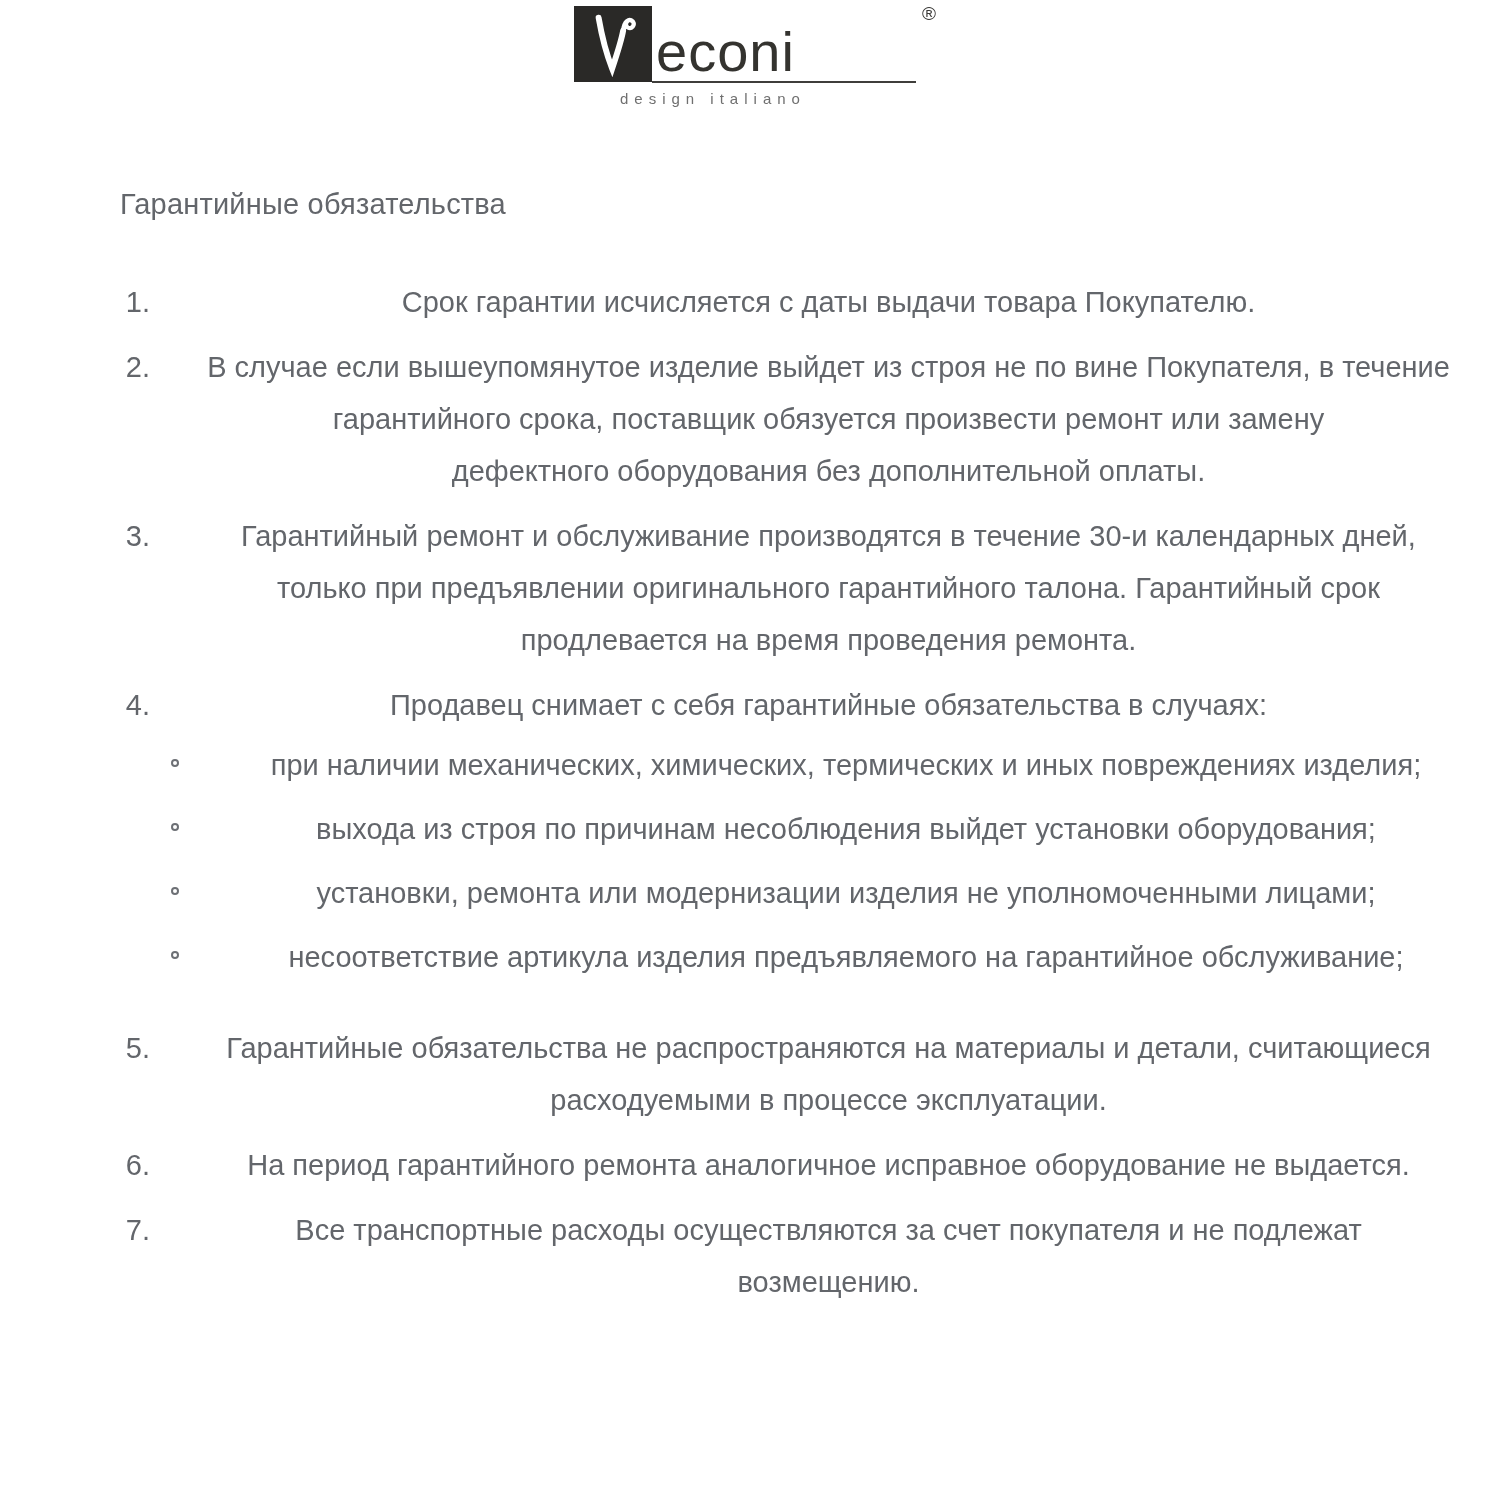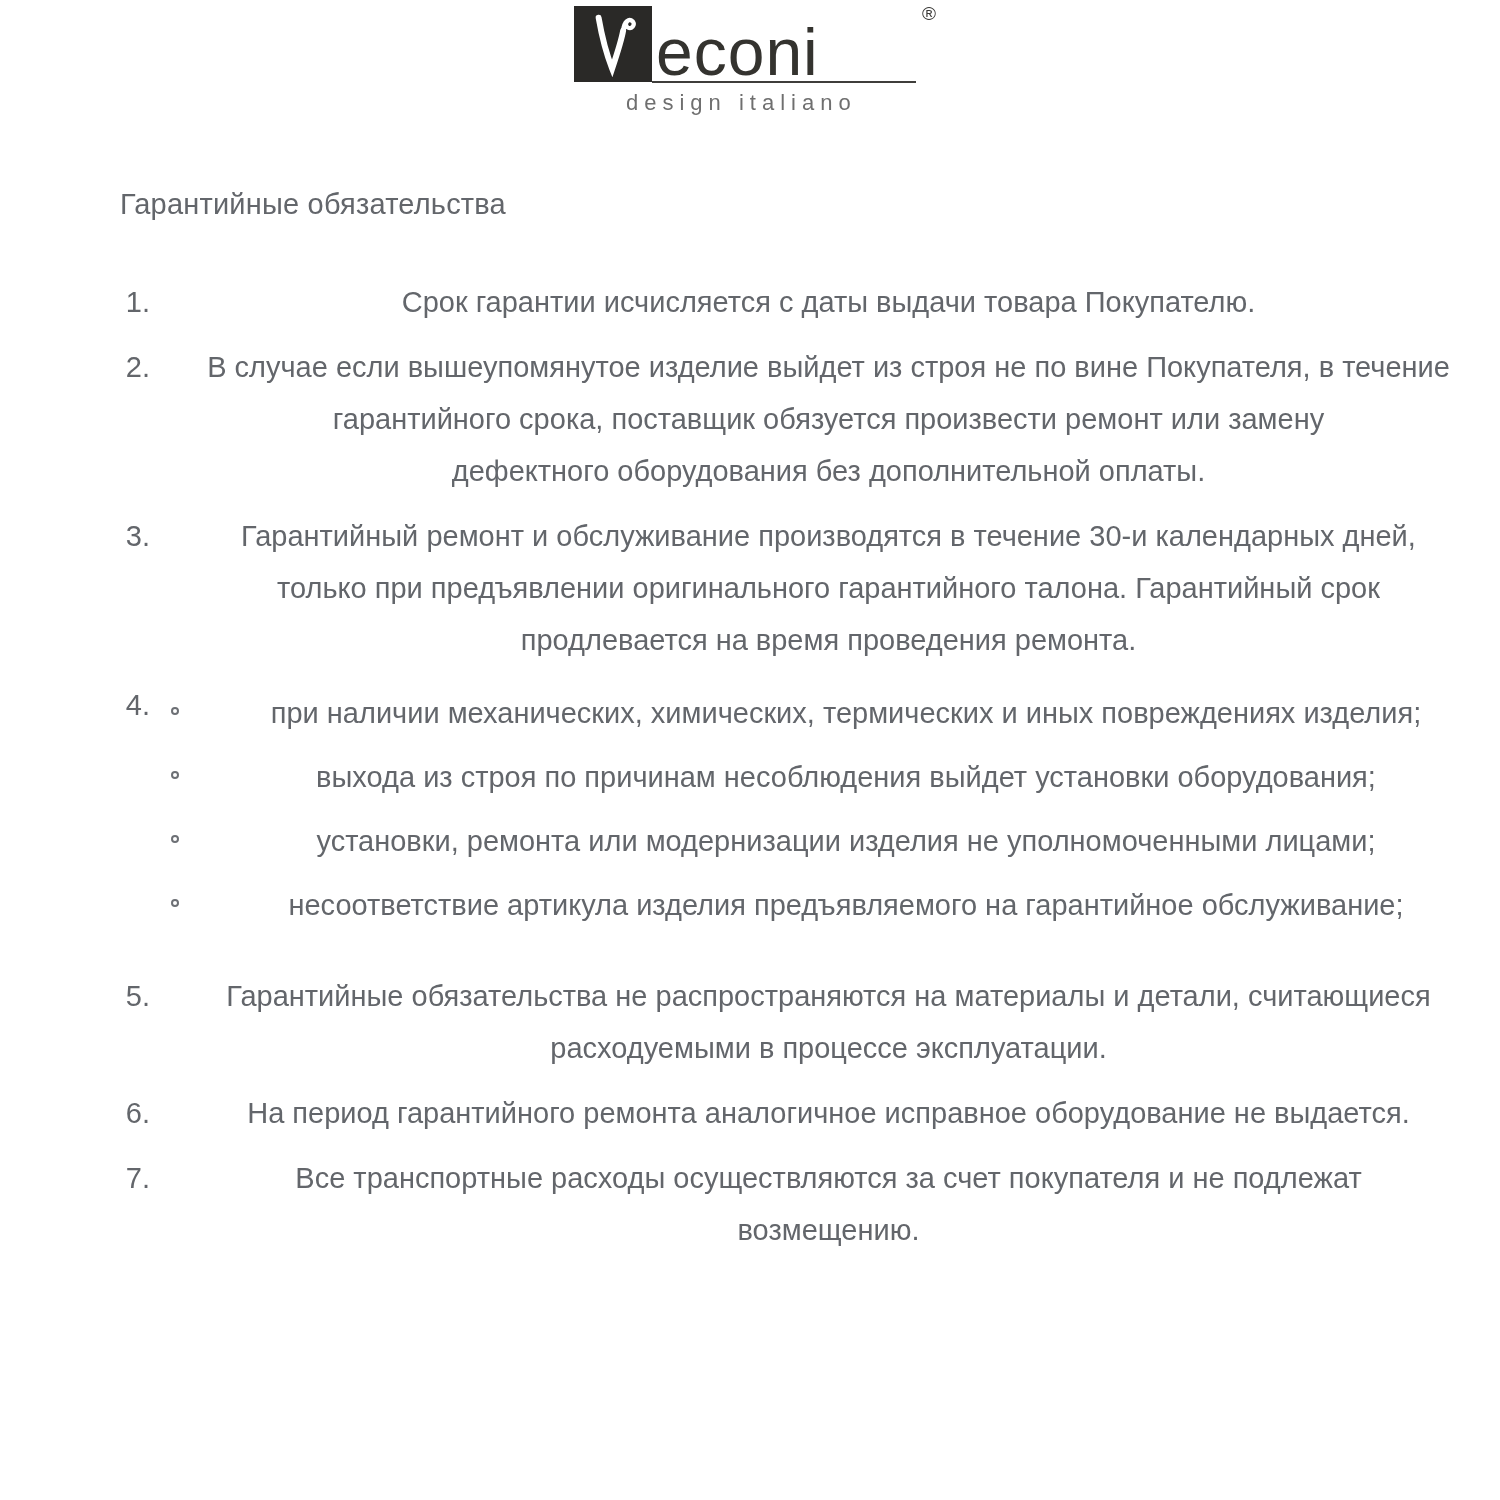--- a/index.html
+++ b/index.html
@@ -19,36 +19,35 @@
   
   .logo{position:relative;width:352px;height:108px;margin:4px auto 0;}
   .logo-square{
     position:absolute;left:0;top:2px;width:78px;height:76px;
     background:var(--brand-black);
     display:flex;align-items:center;justify-content:center;
   }
   .logo-v-svg{display:block;}
   .logo-word{
     position:absolute;left:82px;top:5px;
-    font-size:66px;line-height:86px;letter-spacing:1px;
+    font-size:56px;line-height:86px;letter-spacing:1px;
     color:var(--logo-letter);font-weight:400;white-space:nowrap;
   }
   .logo-underline{
     position:absolute;left:78px;top:77px;width:264px;height:2px;
     background:#3f3e3b;
   }
   .logo-reg{
     position:absolute;right:-10px;top:0;
     font-size:19px;color:#3a3937;line-height:1;
   }
   .logo-tagline{
     position:absolute;left:46px;top:86px;
-    font-size:22px;letter-spacing:6px;color:var(--tagline-gray);
+    font-size:15px;letter-spacing:6px;color:var(--tagline-gray);
     white-space:nowrap;
-    margin-left:6px;
   }
 
   
   .content{
     padding-left:120px;
     color:var(--text-gray);font-size:29px;
   }
   .heading{
     font-size:29px;font-weight:400;line-height:40px;
     margin:72px 0 0 0;letter-spacing:0.2px;
@@ -116,20 +115,21 @@
         <div class="item-body">
           <div class="line">Гарантийный ремонт и обслуживание производятся в течение 30-и календарных дней,</div>
           <div class="line">только при предъявлении оригинального гарантийного талона. Гарантийный срок</div>
           <div class="line">продлевается на время проведения ремонта.</div>
         </div>
       </li>
 
       <li class="item">
         <span class="num">4.</span>
         <div class="item-body">
+          <div class="line">Продавец снимает с себя гарантийные обязательства в случаях:</div>
 
           <ul class="sub">
             <li class="sub-item">
               <span class="ring"></span>
               <div class="sub-body">
                 <div class="line">при наличии механических, химических, термических и иных повреждениях изделия;</div>
               </div>
             </li>
             <li class="sub-item">
               <span class="ring"></span>

